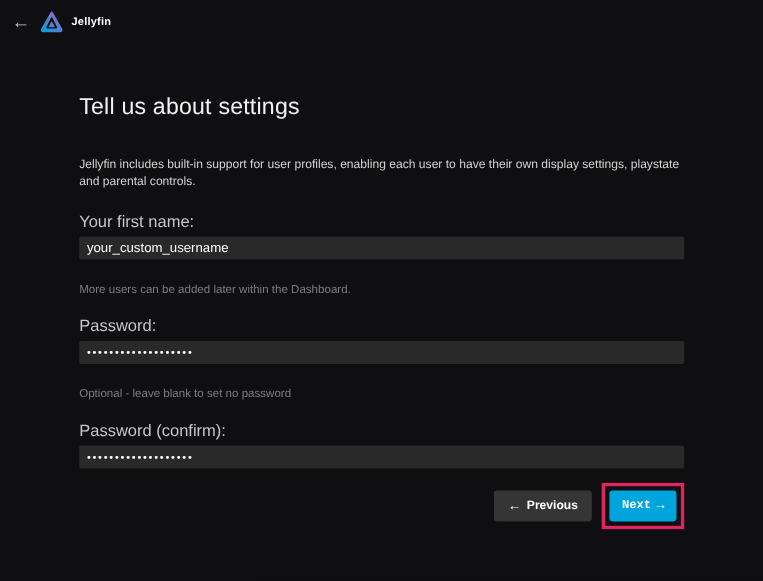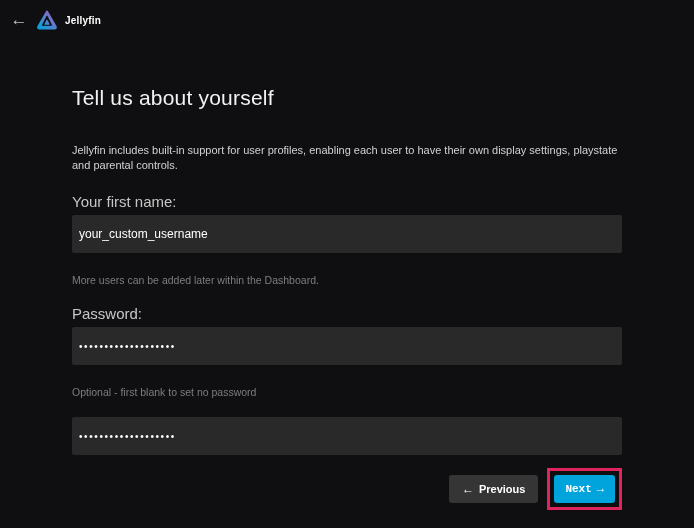--- a/index.html
+++ b/index.html
@@ -31,21 +31,21 @@
   .app-name{color:#ffffff;font-size:10px;font-weight:600;margin-left:7px;letter-spacing:.2px;}
 
   .content{position:absolute;left:72px;top:86px;width:550px;}
   h1.page-title{margin:0;font-size:21px;font-weight:500;color:#f2f2f2;letter-spacing:.2px;}
   .desc{margin-top:33px;font-size:11px;color:#d2d2d2;line-height:1.4;}
 
   .form-group{margin-top:19px;}
   .form-group:first-of-type{margin-top:23px;}
   .field-label{display:block;font-size:15px;color:#c6c6c6;}
   .text-input{
-    display:block;margin-top:5px;width:100%;height:38px;
+    display:block;margin-top:5px;width:100%;height:21px;
     background:#292929;border:0;border-radius:2px;
     color:#ffffff;font-size:12px;padding:0 7px;
     font-family:inherit;outline:none;
   }
   .pw .text-input{font-size:10px;letter-spacing:1.6px;padding-top:2px;}
   .helper{margin-top:21px;font-size:10.5px;color:#7d7d7d;}
 
   .buttons-row{
     margin-top:13px;display:flex;justify-content:flex-end;align-items:center;
   }
@@ -79,36 +79,37 @@
       </defs>
       <path d="M12 3 L21.3 19.3 Q22.1 21 20.2 21 L3.8 21 Q1.9 21 2.7 19.3 Z" fill="url(#jfg)" stroke="url(#jfg)" stroke-width="2.5" stroke-linejoin="round"></path>
       <path d="M12 8.2 L16.6 17.6 L7.4 17.6 Z" fill="#0f0f11" stroke="#0f0f11" stroke-width="1.6" stroke-linejoin="round"></path>
       <path d="M12 12.4 L14.3 16.6 L9.7 16.6 Z" fill="url(#jfg)" stroke="url(#jfg)" stroke-width="1.2" stroke-linejoin="round"></path>
     </svg>
     <span class="app-name">Jellyfin</span>
   </div>
 </div>
 
 <div class="content">
-  <h1 class="page-title">Tell us about yourself</h1>
+  <h1 class="page-title">Tell us about settings</h1>
   <div class="desc">Jellyfin includes built-in support for user profiles, enabling each user to have their own display settings, playstate and parental controls.</div>
 
   <div class="form-group">
     <label class="field-label">Your first name:</label>
     <input class="text-input" type="text" value="your_custom_username" style="">
     <div class="helper">More users can be added later within the Dashboard.</div>
   </div>
 
   <div class="form-group pw">
     <label class="field-label">Password:</label>
     <input class="text-input" type="text" value="•••••••••••••••••••" style="">
-    <div class="helper">Optional - first blank to set no password</div>
+    <div class="helper">Optional - leave blank to set no password</div>
   </div>
 
   <div class="form-group pw">
+    <label class="field-label">Password (confirm):</label>
     <input class="text-input" type="text" value="•••••••••••••••••••" style="">
   </div>
 
   <div class="buttons-row">
     <button class="btn btn-previous">
       <span class="arrow">←</span>
       <span>Previous</span>
     </button>
     <div class="annotation-box">
       <button class="btn btn-next">

